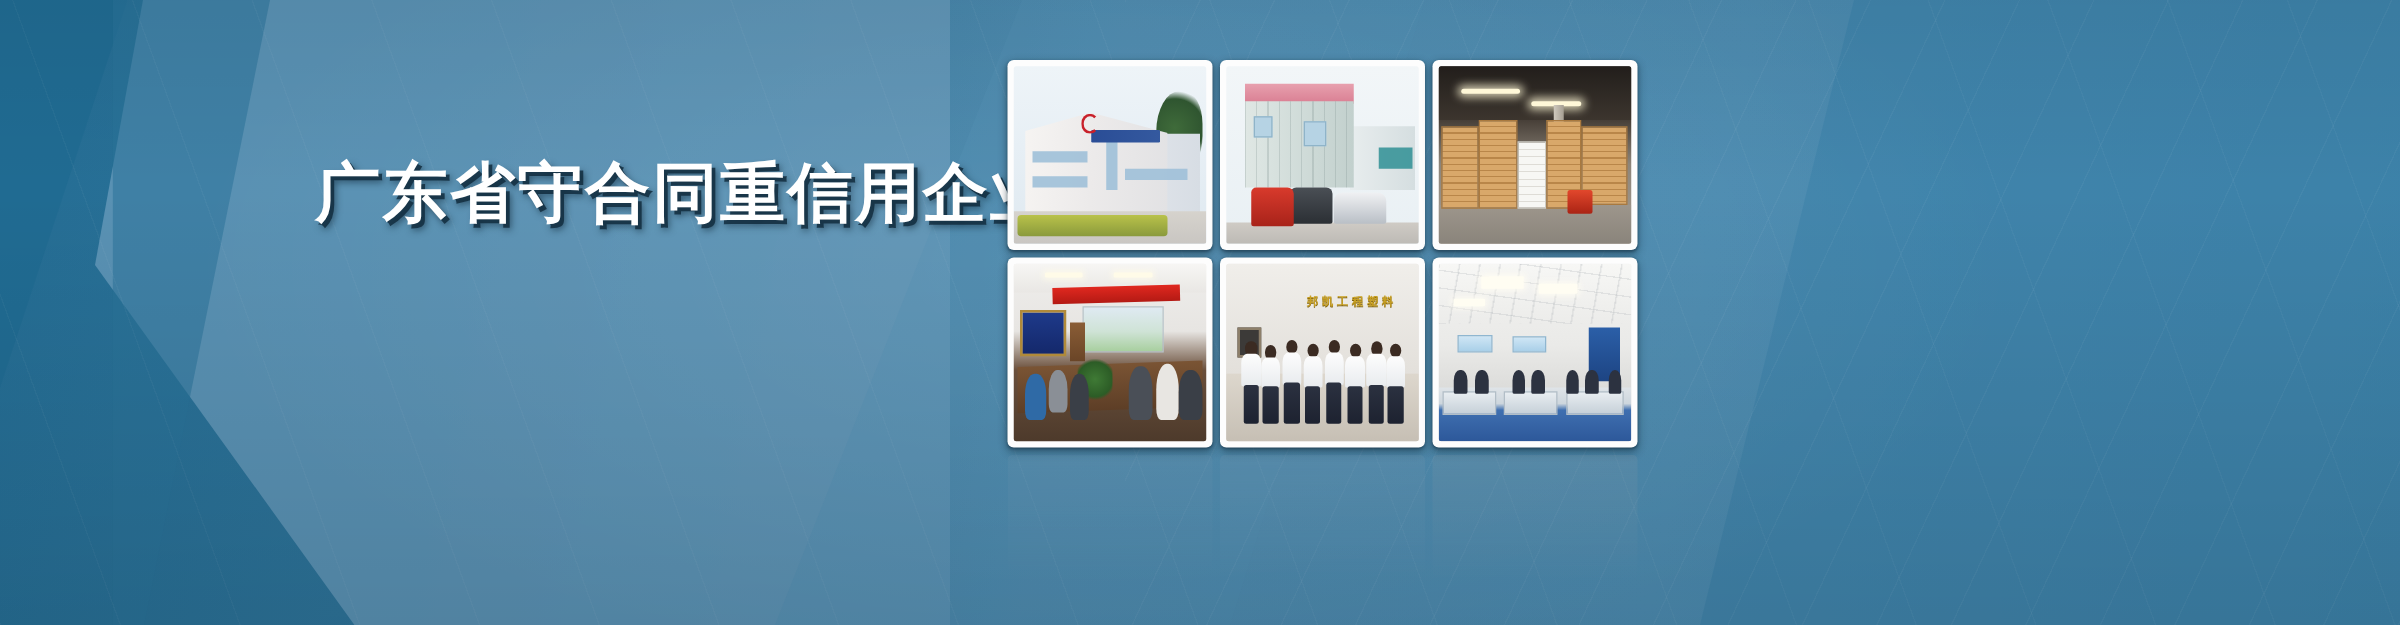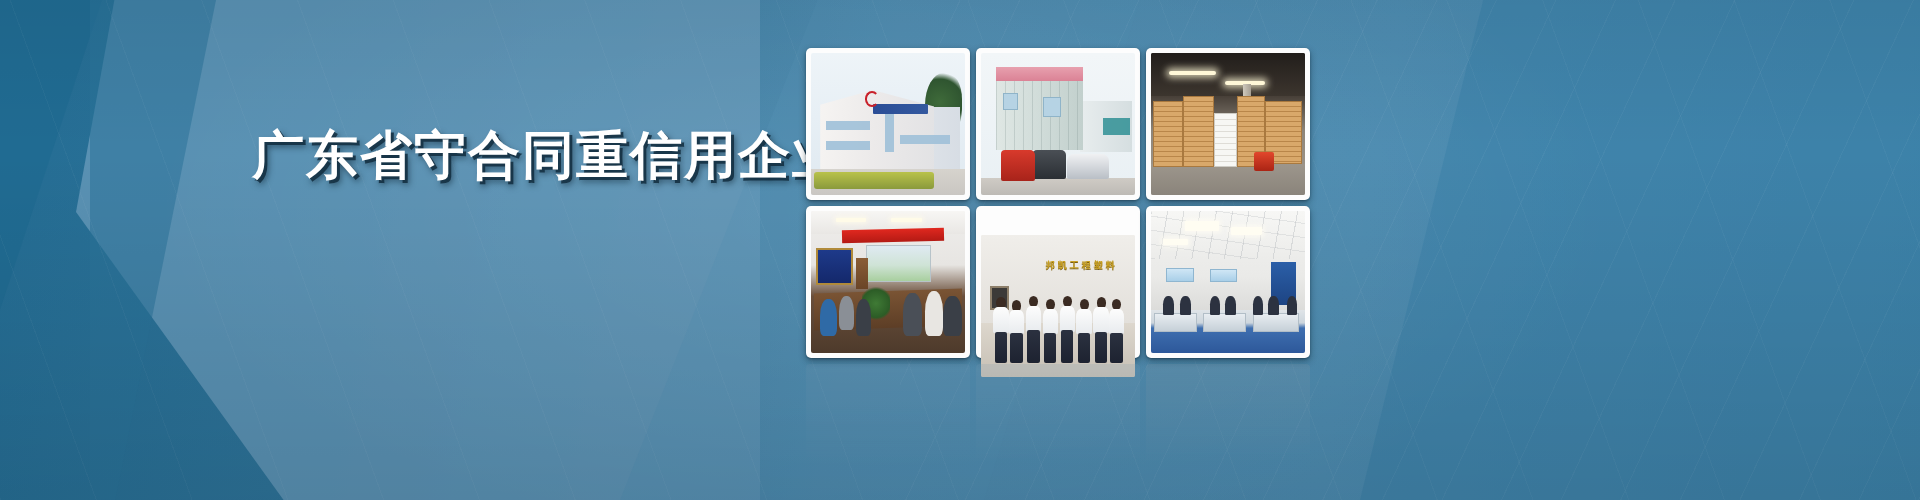--- a/index.html
+++ b/index.html
@@ -271,21 +271,21 @@
     background:linear-gradient(180deg,#7a5434,#5d3e26);
     transform:skewY(-2deg);
   }
   .p4 .plants {
     left:33%; top:52%; width:18%; height:26%;
     background:radial-gradient(circle at 50% 50%, #3f7a35 0%, #2c5c26 60%, rgba(44,92,38,0) 72%);
   }
   .p4 .per { border-radius:45% 45% 20% 20%; }
 
   
-  .p5 .pic { background:linear-gradient(180deg,#eceae7 0%,#e4e1dd 54%,#d6d0c8 72%,#c8c2ba 100%);margin-top:24px; }
+  .p5 .pic { background:linear-gradient(180deg,#eceae7 0%,#e4e1dd 54%,#d6d0c8 72%,#c8c2ba 100%); }
   .p5 .wall {
     left:0; top:0; width:100%; height:62%;
     background:linear-gradient(180deg,#f0eeea,#e3e0db);
   }
   .p5 .goldtext {
     position:absolute; left:42%; top:17%;
     font-size:9px; font-weight:700; letter-spacing:3px;
     color:#c8a022;
     text-shadow:0 1px 0 #7a5c0f;
     font-family:"DejaVu Sans","Liberation Sans",sans-serif;

